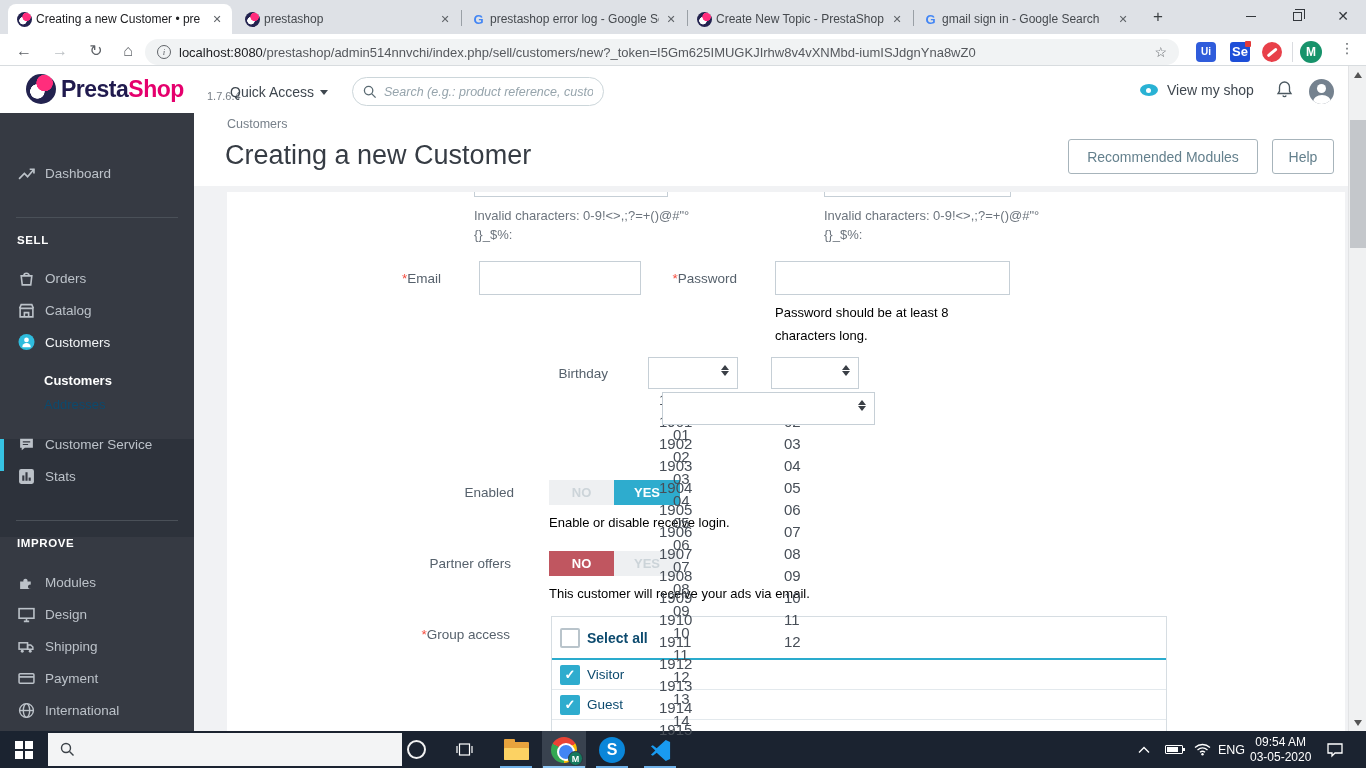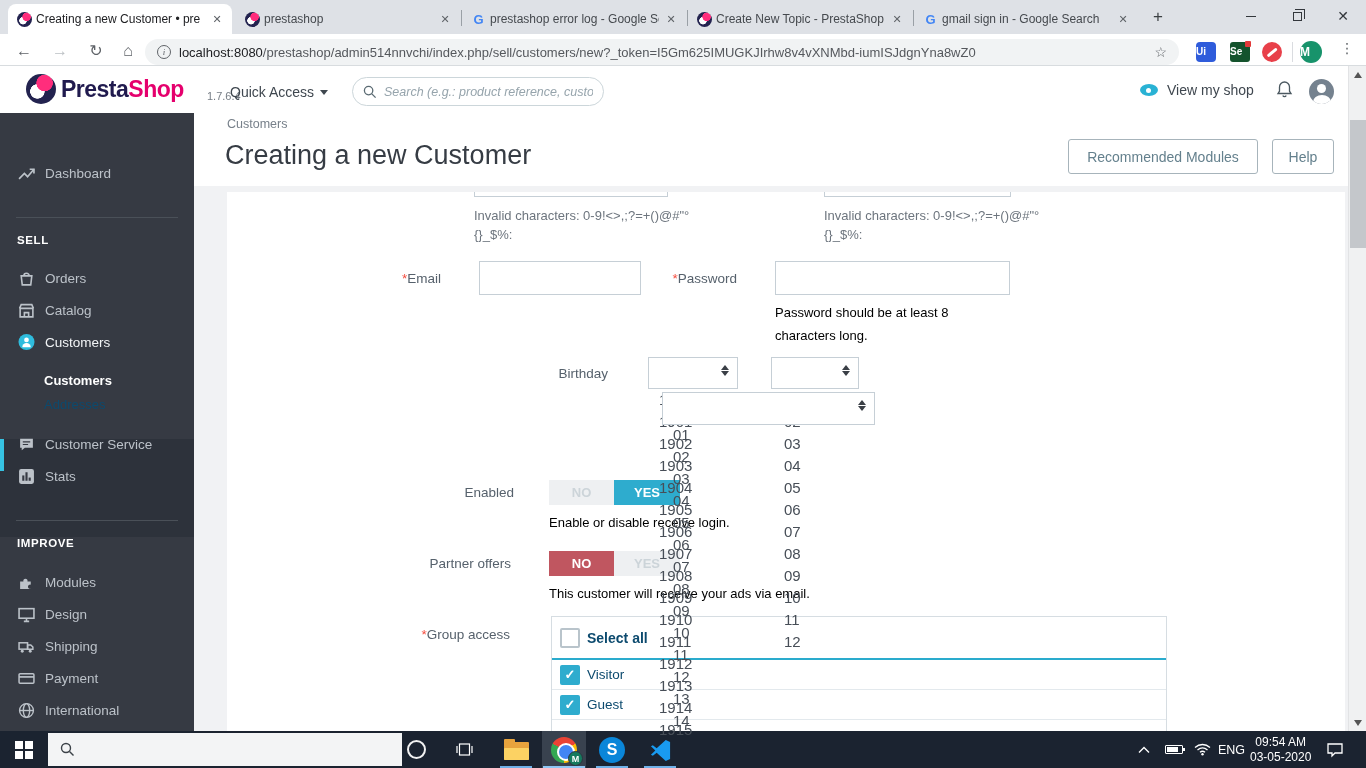--- a/index.html
+++ b/index.html
@@ -27,23 +27,23 @@
 
   
   .navbar{position:absolute;left:0;top:34px;width:1366px;height:32px;background:#fff;border-bottom:1px solid #d8dcdf}
   .navico{position:absolute;top:39px;width:24px;height:24px;text-align:center;line-height:23px;font-size:16px;color:#5f6368}
   .urlpill{position:absolute;left:145px;top:39px;width:1034px;height:26px;border-radius:13px;background:#f1f3f4;display:flex;align-items:center;padding:0 12px;overflow:hidden}
   .urltext{font-size:13px;white-space:nowrap;overflow:hidden;flex:1}
   .urltext .host{color:#202124}
   .urltext .path{color:#55585d}
   .info-i{width:14px;height:14px;border:1px solid #5f6368;border-radius:50%;color:#5f6368;font-size:9px;line-height:12px;text-align:center;margin-right:8px;flex:none;font-style:italic;font-family:"Liberation Serif",serif}
   .star{color:#5f6368;font-size:14px;margin-left:8px;flex:none}
-  .ext{position:absolute;top:42px;width:20px;height:20px;border-radius:4px;color:#fff;font-weight:bold;}
+  .ext{position:absolute;top:42px;width:20px;height:20px;border-radius:4px;color:#fff;font-weight:bold;text-align:center}
   .ext-ui{background:#2f5cdb;font-size:10px;line-height:20px}
-  .ext-se{background:#14532d;font-size:10px;line-height:20px;border-radius:3px;position:absolute}
+  .ext-se{background:#1d4ed8;font-size:13px;line-height:20px;border-radius:3px;position:absolute}
   .ext-se::after{content:"";position:absolute;right:-1px;top:-1px;width:6px;height:6px;background:#e23a3a;border-radius:1px}
   .ext-block{background:#e8404a;border-radius:50%;position:relative}
   .ext-block::after{content:"";position:absolute;left:4px;top:9px;width:12px;height:2.5px;background:#fff;border-radius:2px;transform:rotate(-40deg)}
   .ext-avatar{background:#17936b;border-radius:50%;width:22px;height:22px;font-size:12px;line-height:22px}
   .extsep{position:absolute;left:1292px;top:42px;width:1px;height:20px;background:#dadce0}
   .kebab{position:absolute;left:1340px;top:40px;font-size:14px;color:#5f6368;letter-spacing:0}
 
   
   .psheader{position:absolute;left:0;top:66px;width:1366px;height:47px;background:#fff}
   .pslogo-ball{position:absolute;left:26px;top:74px;width:30px;height:30px;border-radius:50%;background:

